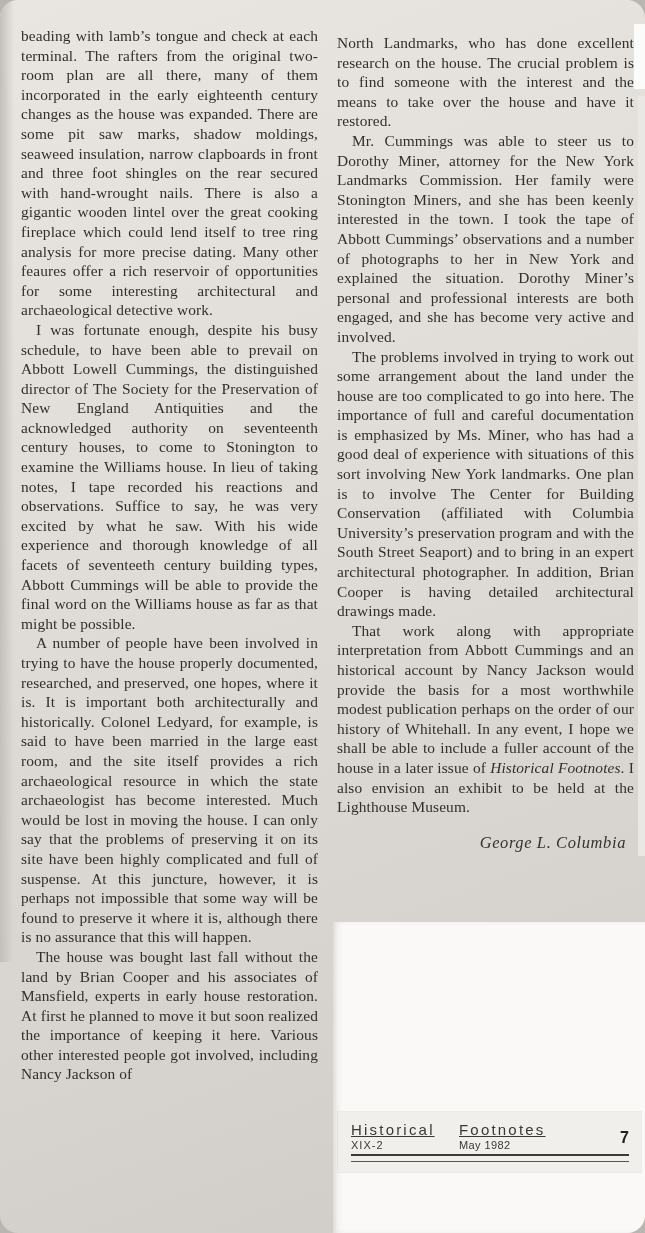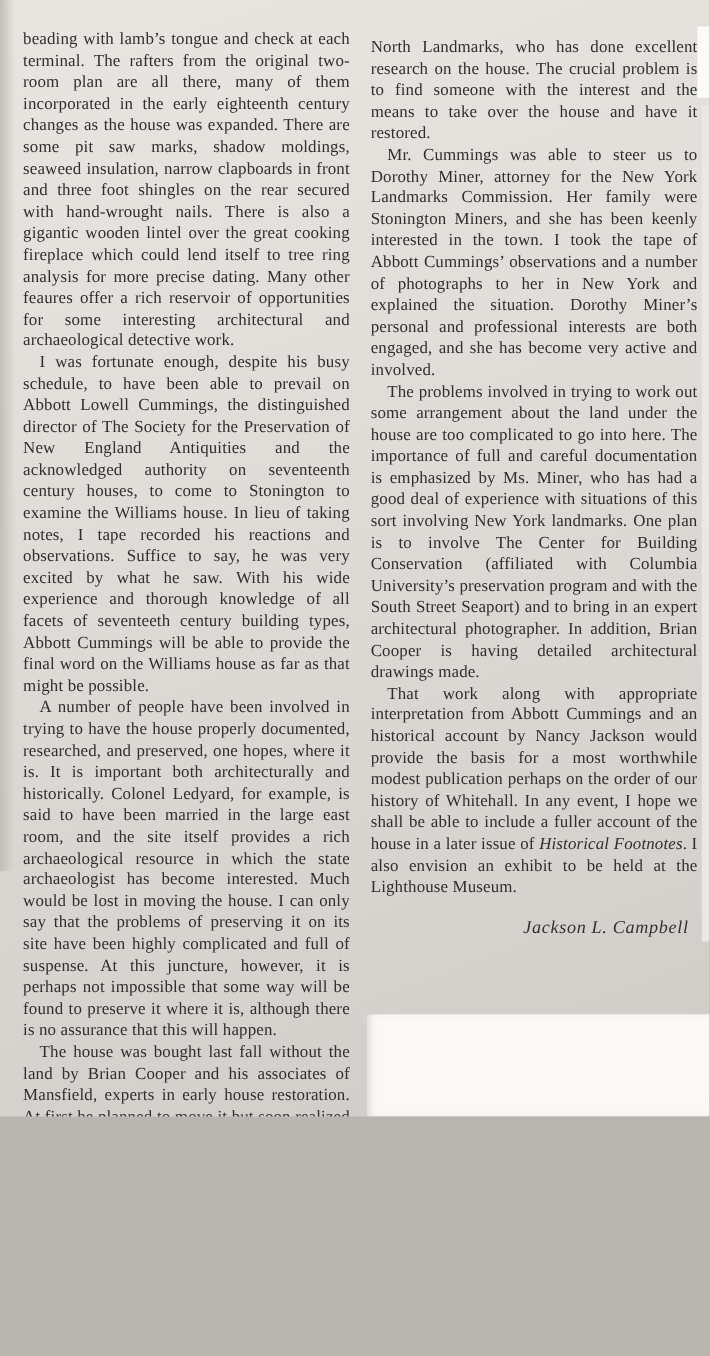--- a/index.html
+++ b/index.html
@@ -1,21 +1,22 @@
 <!DOCTYPE html>
 <html><head>
 <meta charset="utf-8">
 <title>Scanned document</title>
 <style>
   html,body{margin:0;padding:0;}
   body{width:645px;height:1233px;overflow:hidden;background:#b9b6b1;}
   .scan{
-    position:relative;width:645px;height:1015px;overflow:hidden;
+    position:relative;width:645px;height:1233px;overflow:hidden;
     background:linear-gradient(160deg,#e9e6e1 0%,#e0ddd8 40%,#d6d3ce 78%,#cfccc7 100%);
     font-family:"Liberation Serif",serif;
+    border-radius:18px;
   }
   
   .edge-left{position:absolute;left:0;top:0;width:14px;height:78%;
     background:linear-gradient(90deg,#c3c0bb 0%,rgba(195,192,187,0) 100%);}
   
   .strip-a{position:absolute;left:634px;top:24px;width:11px;height:65px;background:#fbfbfa;}
   .strip-b{position:absolute;left:638px;top:96px;width:7px;height:760px;background:#eae8e4;}
 
   .columns{
     position:absolute;left:21px;top:26px;width:613px;
@@ -31,21 +32,21 @@
 
   
   .footer-panel{position:absolute;left:333px;top:922px;right:0;bottom:0;
     background:#faf9f7;
     box-shadow:inset 6px 0 10px -6px rgba(90,88,84,0.35);}
   .masthead{position:absolute;left:5px;top:190px;right:4px;height:60px;
     background:#f0efeb;box-shadow:0 0 0 1px rgba(120,115,108,0.10);
     padding:9px 12px 0 13px;box-sizing:border-box;
     font-family:"Liberation Sans",sans-serif;color:#3a3835;}
   .mh-grid{display:grid;grid-template-columns:108px 1fr 34px;align-items:start;}
-  .mh-title{font-size:15px;letter-spacing:2.2px;}
+  .mh-title{font-size:15px;letter-spacing:2.2px;text-decoration:underline;}
   .mh-sub{font-size:11px;letter-spacing:1px;margin-top:1px;}
   .mh-center{}
   .mh-center .mh-sub{letter-spacing:0.4px;}
   .mh-page{font-size:16px;font-weight:bold;text-align:right;padding-top:8px;color:#23211f;}
   .double-rule{margin-top:3px;height:5px;
     border-top:2px solid #3d3b38;border-bottom:1px solid #56544f;}
 </style>
 </head>
 <body>
 
@@ -59,21 +60,21 @@
         <p class="para"><span>beading with lamb’s tongue and check at each terminal. The rafters from the original two-room plan are all there, many of them incorporated in the early eighteenth century changes as the house was expanded. There are some pit saw marks, shadow moldings, seaweed insulation, narrow clapboards in front and three foot shingles on the rear secured with hand-wrought nails. There is also a gigantic wooden lintel over the great cooking fireplace which could lend itself to tree ring analysis for more precise dating. Many other feaures offer a rich reservoir of opportunities for some interesting architectural and archaeological detective work.</span></p>
         <p class="para indent"><span>I was fortunate enough, despite his busy schedule, to have been able to prevail on Abbott Lowell Cummings, the distinguished director of The Society for the Preservation of New England Antiquities and the acknowledged authority on seventeenth century houses, to come to Stonington to examine the Williams house. In lieu of taking notes, I tape recorded his reactions and observations. Suffice to say, he was very excited by what he saw. With his wide experience and thorough knowledge of all facets of seventeeth century building types, Abbott Cummings will be able to provide the final word on the Williams house as far as that might be possible.</span></p>
         <p class="para indent"><span>A number of people have been involved in trying to have the house properly documented, researched, and preserved, one hopes, where it is. It is important both architecturally and historically. Colonel Ledyard, for example, is said to have been married in the large east room, and the site itself provides a rich archaeological resource in which the state archaeologist has become interested. Much would be lost in moving the house. I can only say that the problems of preserving it on its site have been highly complicated and full of suspense. At this juncture, however, it is perhaps not impossible that some way will be found to preserve it where it is, although there is no assurance that this will happen.</span></p>
         <p class="para indent"><span>The house was bought last fall without the land by Brian Cooper and his associates of Mansfield, experts in early house restoration. At first he planned to move it but soon realized the importance of keeping it here. Various other interested people got involved, including Nancy Jackson of</span></p>
       </div>
     <div class="col right" id="col-right">
         <p class="para"><span>North Landmarks, who has done excellent research on the house. The crucial problem is to find someone with the interest and the means to take over the house and have it restored.</span></p>
         <p class="para indent"><span>Mr. Cummings was able to steer us to Dorothy Miner, attorney for the New York Landmarks Commission. Her family were Stonington Miners, and she has been keenly interested in the town. I took the tape of Abbott Cummings’ observations and a number of photographs to her in New York and explained the situation. Dorothy Miner’s personal and professional interests are both engaged, and she has become very active and involved.</span></p>
         <p class="para indent"><span>The problems involved in trying to work out some arrangement about the land under the house are too complicated to go into here. The importance of full and careful documentation is emphasized by Ms. Miner, who has had a good deal of experience with situations of this sort involving New York landmarks. One plan is to involve The Center for Building Conservation (affiliated with Columbia University’s preservation program and with the South Street Seaport) and to bring in an expert architectural photographer. In addition, Brian Cooper is having detailed architectural drawings made.</span></p>
         <p class="para indent"><span>That work along with appropriate interpretation from Abbott Cummings and an historical account by Nancy Jackson would provide the basis for a most worthwhile modest publication perhaps on the order of our history of Whitehall. In any event, I hope we shall be able to include a fuller account of the house in a later issue of </span><i>Historical Footnotes</i><span>. I also envision an exhibit to be held at the Lighthouse Museum.</span></p>
-        <div class="signature">Jackson L. Campbell</div>
+        <div class="signature">George L. Columbia</div>
       </div>
   </div>
 
   <div class="footer-panel">
     <div class="masthead">
       <div class="mh-grid">
         <div>
           <div class="mh-title">Historical</div>
           <div class="mh-sub">XIX-2</div>
         </div>

